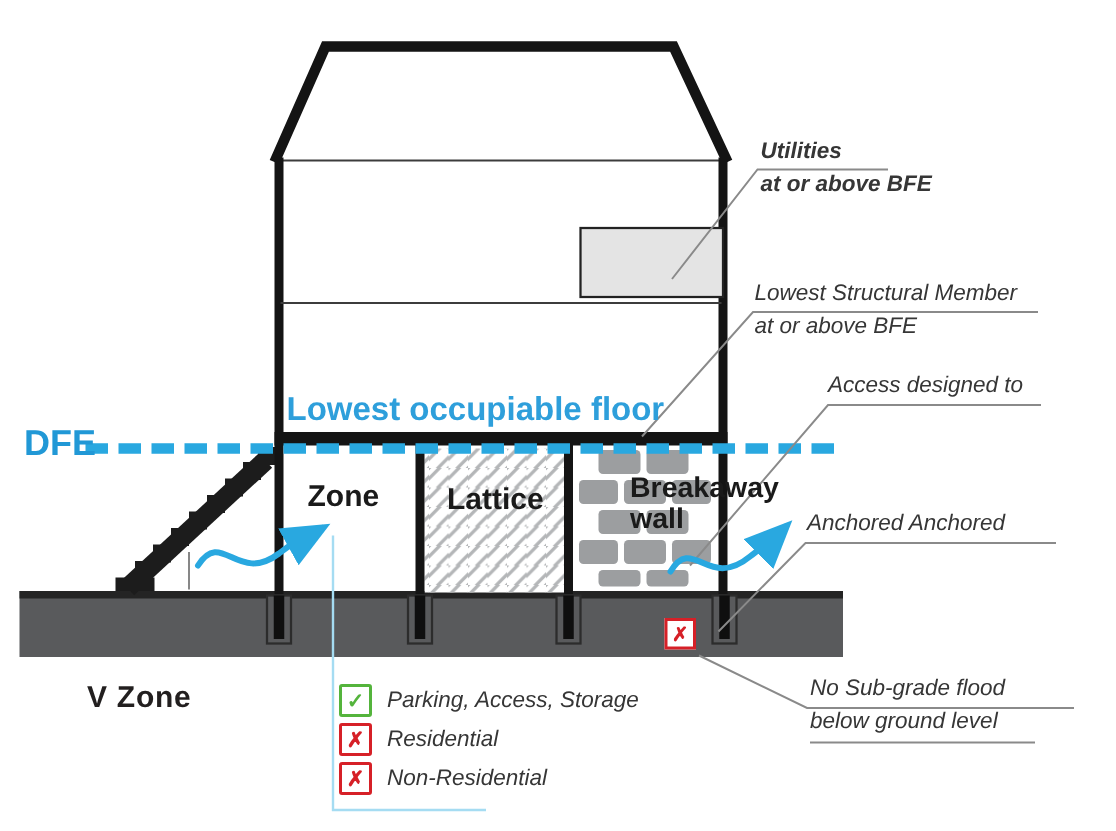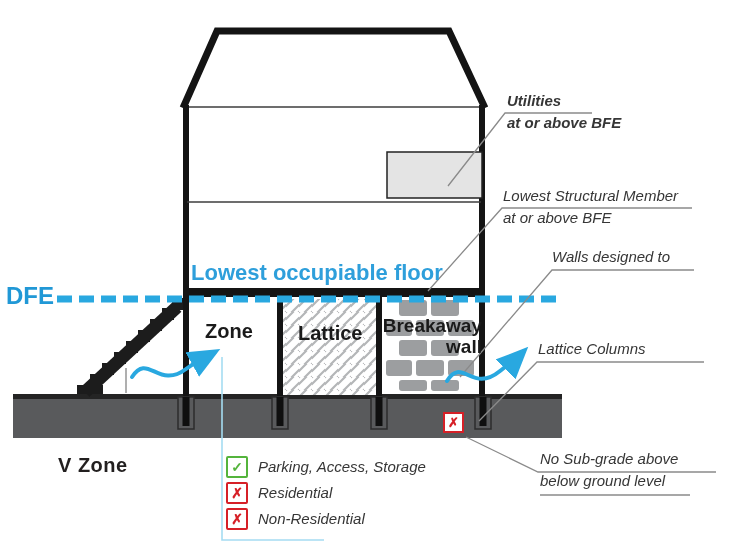--- a/index.html
+++ b/index.html
@@ -7,22 +7,22 @@
     position:relative;width:744px;height:554px;background:#fff;overflow:hidden;
     font-family:"Liberation Sans",sans-serif;
   }
   #diagram-svg{position:absolute;left:0;top:0;}
   .txt{position:absolute;white-space:nowrap;}
   .blue-big{font-size:24px;font-weight:bold;color:#2198d6;}
   .blue-mid{font-size:22px;font-weight:bold;color:#2e9fdb;}
   .sec{font-size:20px;font-weight:bold;color:#1a1a1a;}
   .zone{font-size:20px;font-weight:bold;color:#221f1f;letter-spacing:.5px;margin-left:40px;}
   .callout{font-size:15px;font-style:italic;color:#363636;line-height:22px;}
-  .breakaway{font-size:19px;font-weight:bold;color:#1a1a1a;width:100px;text-align:right;
-             line-height:1.08;white-space:normal;}
+  .breakaway{font-size:19px;font-weight:bold;color:#1a1a1a;width:100px;text-align:left;
+             line-height:1.08;white-space:normal;padding-left:38px;}
   .legend{position:absolute;left:226px;top:456px;display:flex;flex-direction:column;gap:5px;}
   .legend-row{display:flex;align-items:center;gap:10px;height:21px;}
   .legend-box{width:18px;height:18px;border-radius:2px;background:#fff;display:flex;
               align-items:center;justify-content:center;font-weight:bold;font-size:14px;flex:0 0 auto;}
   .box-green{border:2.5px solid #54b43c;color:#54b43c;}
   .box-red{border:2.5px solid #d62027;color:#d62027;}
   .legend-label{font-size:15px;font-style:italic;color:#363636;text-align:right;}
   #ground-x{position:absolute;left:443px;top:412px;width:17px;height:17px;background:#fff;
             border:2.5px solid #d62027;color:#d62027;display:flex;align-items:center;
             justify-content:center;font-weight:bold;font-size:13px;}
@@ -132,21 +132,21 @@
       <path d="M466,437 L538,472 L716,472"></path>
       <path d="M540,495 L690,495"></path>
     </g>
 
     <g stroke="#29a8e0" stroke-width="4" fill="none" stroke-linecap="round">
       <path d="M132,377 C148,352 158,390 186,369 C200,358 206,357 215,352" marker-end="url(#ah)"></path>
       <path d="M447,381 C462,356 472,394 500,371 C514,360 518,357 524,351" marker-end="url(#ah)"></path>
     </g>
   </svg>
 
-  <div class="txt blue-big" style="left:6px;top:282px;text-align:center;">DFE</div>
+  <div class="txt blue-big" style="left:16px;top:282px;text-align:center;">DFE</div>
 
   <div class="txt blue-mid" style="left:191px;top:260px;">Lowest occupiable floor</div>
 
   <div class="txt sec" style="left:205px;top:320px;">Zone</div>
 
   <div class="txt sec" style="left:298px;top:322px;">Lattice</div>
 
   <div class="txt breakaway" style="left:382px;top:316px;">Breakaway wall</div>
 
   <div class="txt zone" style="left:18px;top:454px;">V Zone</div>
@@ -155,27 +155,27 @@
     <div>Utilities</div>
     <div>at or above BFE</div>
   </div>
 
   <div class="txt callout" style="left:503px;top:185px;">
     <div>Lowest Structural Member</div>
     <div>at or above BFE</div>
   </div>
 
   <div class="txt callout" style="left:552px;top:246px;">
-    <div>Walls designed to</div>
+    <div>Access designed to</div>
   </div>
 
-  <div class="txt callout" style="left:538px;top:338px;">Lattice Columns</div>
+  <div class="txt callout" style="left:538px;top:338px;">Anchored Anchored</div>
 
   <div class="txt callout" style="left:540px;top:448px;">
-    <div>No Sub-grade above</div>
+    <div>No Sub-grade flood</div>
     <div>below ground level</div>
   </div>
 
   <div id="ground-x">✗</div>
 
   <div class="legend">
     <div class="legend-row">
       <span class="legend-box box-green">✓</span>
       <span class="legend-label">Parking, Access, Storage</span>
     </div>

